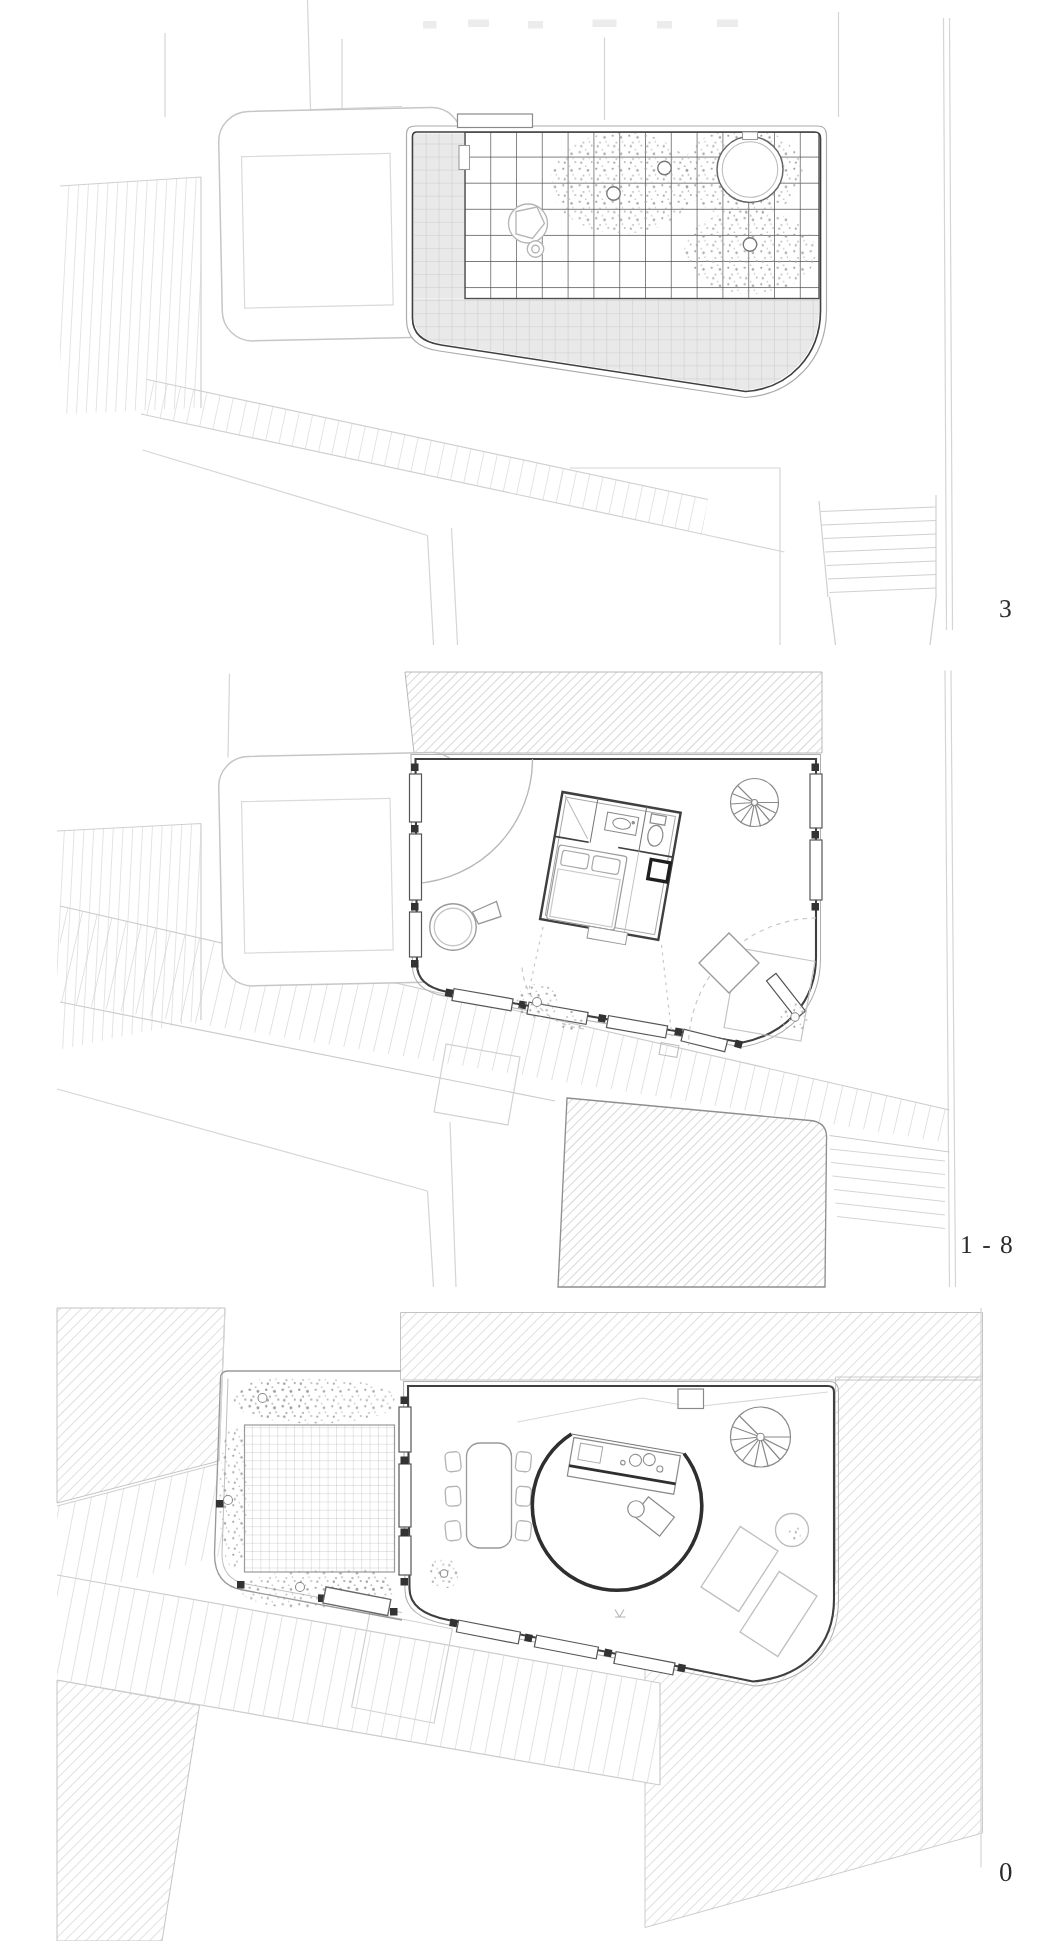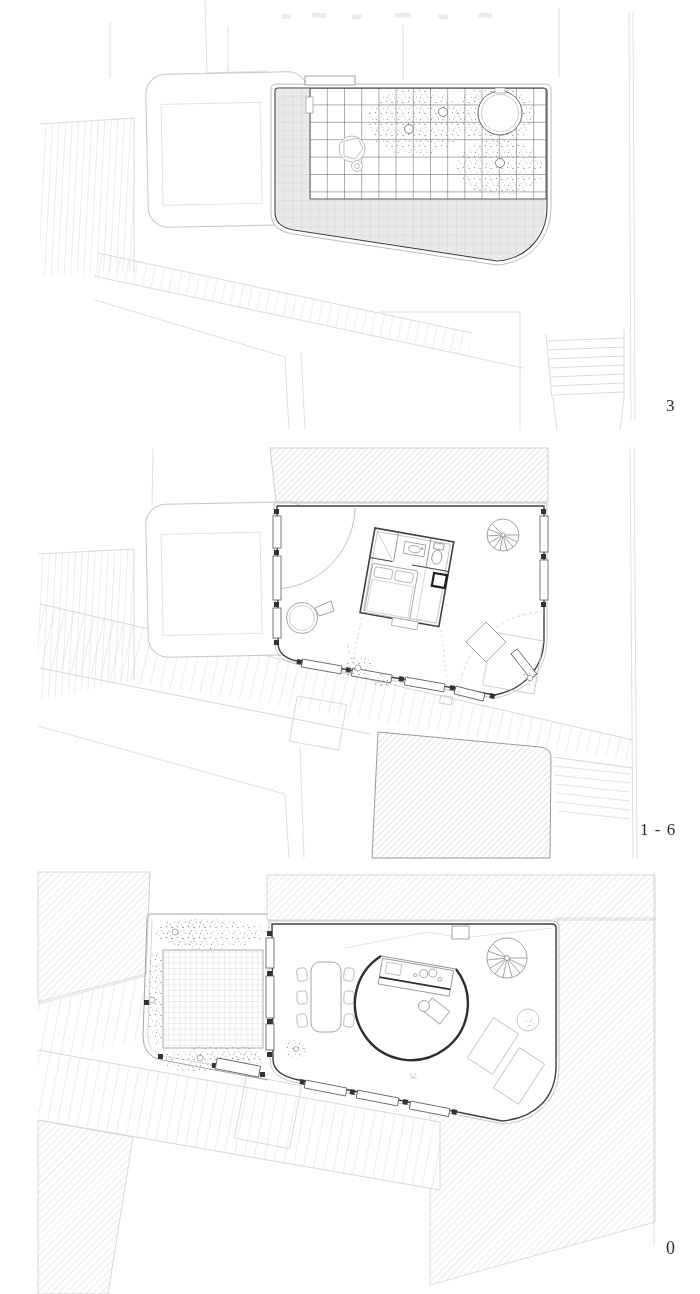--- a/index.html
+++ b/index.html
@@ -437,16 +437,16 @@
       <g>
         <ellipse cx="296" cy="1049" rx="11" ry="10" fill="url(#stippleC)"></ellipse>
         <circle cx="296" cy="1049" r="2.5" fill="#ffffff" stroke="#888888" stroke-width="0.7"></circle>
       </g>
       <path d="M410,1073 l3,5 l3,-5 m-6,5 h7" fill="none" stroke="#b5b5b5" stroke-width="0.7"></path>
     </g>
   </svg>
   </section>
 
   <span class="plan-label" id="label-3">3</span>
-  <span class="plan-label" id="label-12">1 - 6</span>
+  <span class="plan-label" id="label-12">1 - 8</span>
   <span class="plan-label" id="label-0">0</span>
 
 </div>
 
 </body></html>

